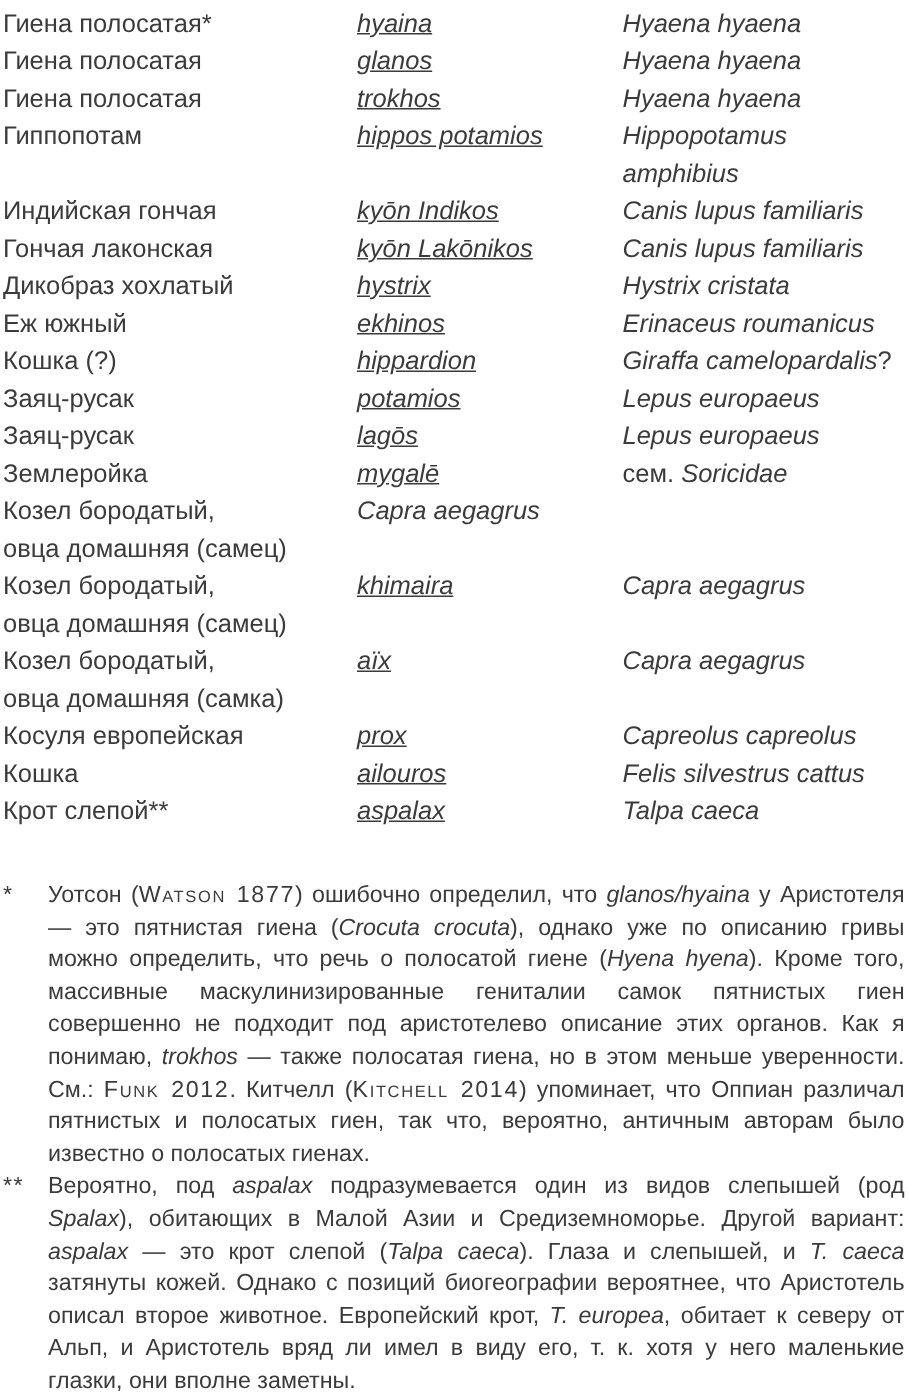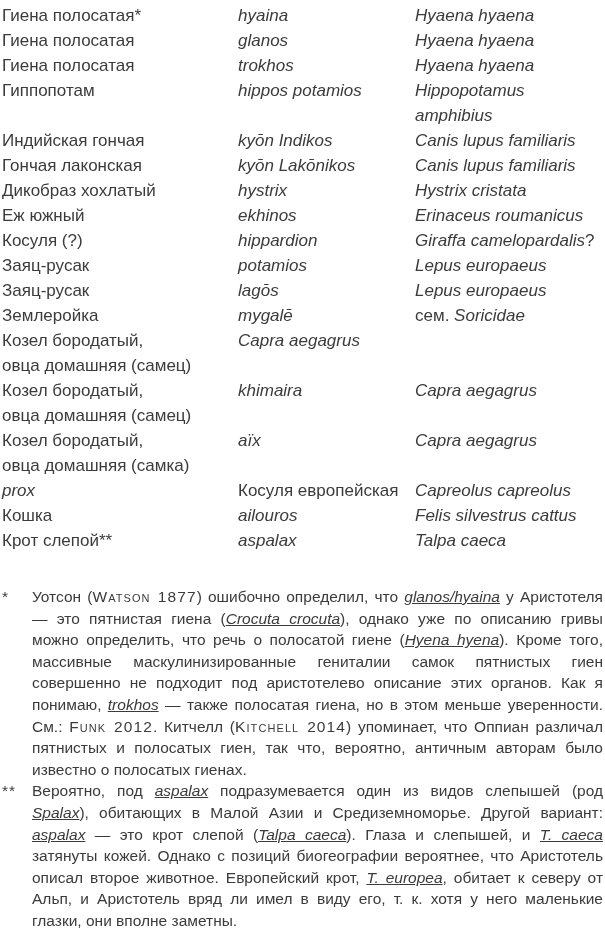--- a/index.html
+++ b/index.html
@@ -31,20 +31,21 @@
     display: grid;
     grid-template-columns: 236px 177px 1fr;
   }
   .cell {
     font-size: 17px;
     line-height: 25px;
     white-space: pre-line;
   }
   .cell-greek {
     font-style: italic;
+    text-decoration: underline;
   }
   .cell-latin .i {
     font-style: italic;
   }
 
   
   .footnotes {
     margin-top: 33px;
   }
   .footnote {
@@ -57,21 +58,20 @@
     letter-spacing: 1px;
   }
   .fn-text {
     font-size: 15.5px;
     line-height: 21.6px;
     text-align: justify;
     padding-right: 1px;
   }
   .fn-text .i {
     font-style: italic;
-    text-decoration: underline;
   }
   .fn-text .sc {
     font-variant: small-caps;
     letter-spacing: 0.07em;
   }
 </style>
 </head>
 <body>
 
 <div class="page">
@@ -120,21 +120,21 @@
     <div class="cell cell-latin"><span class="i">Hystrix cristata</span></div>
   </div>
 
   <div class="t-row">
     <div class="cell cell-russian">Еж южный</div>
     <div class="cell cell-greek">ekhinos</div>
     <div class="cell cell-latin"><span class="i">Erinaceus roumanicus</span></div>
   </div>
 
   <div class="t-row">
-    <div class="cell cell-russian">Косуля (?)</div>
+    <div class="cell cell-russian">Кошка (?)</div>
     <div class="cell cell-greek">hippardion</div>
     <div class="cell cell-latin"><span class="i">Giraffa camelopardalis</span><span>?</span></div>
   </div>
 
   <div class="t-row">
     <div class="cell cell-russian">Заяц-русак</div>
     <div class="cell cell-greek">potamios</div>
     <div class="cell cell-latin"><span class="i">Lepus europaeus</span></div>
   </div>
 
@@ -165,22 +165,22 @@
   </div>
 
   <div class="t-row">
     <div class="cell cell-russian">Козел бородатый,
 овца домашняя (самка)</div>
     <div class="cell cell-greek">aïx</div>
     <div class="cell cell-latin"><span class="i">Capra aegagrus</span></div>
   </div>
 
   <div class="t-row">
+    <div class="cell cell-russian">Косуля европейская</div>
     <div class="cell cell-greek">prox</div>
-    <div class="cell cell-russian">Косуля европейская</div>
     <div class="cell cell-latin"><span class="i">Capreolus capreolus</span></div>
   </div>
 
   <div class="t-row">
     <div class="cell cell-russian">Кошка</div>
     <div class="cell cell-greek">ailouros</div>
     <div class="cell cell-latin"><span class="i">Felis silvestrus cattus</span></div>
   </div>
 
   <div class="t-row">

